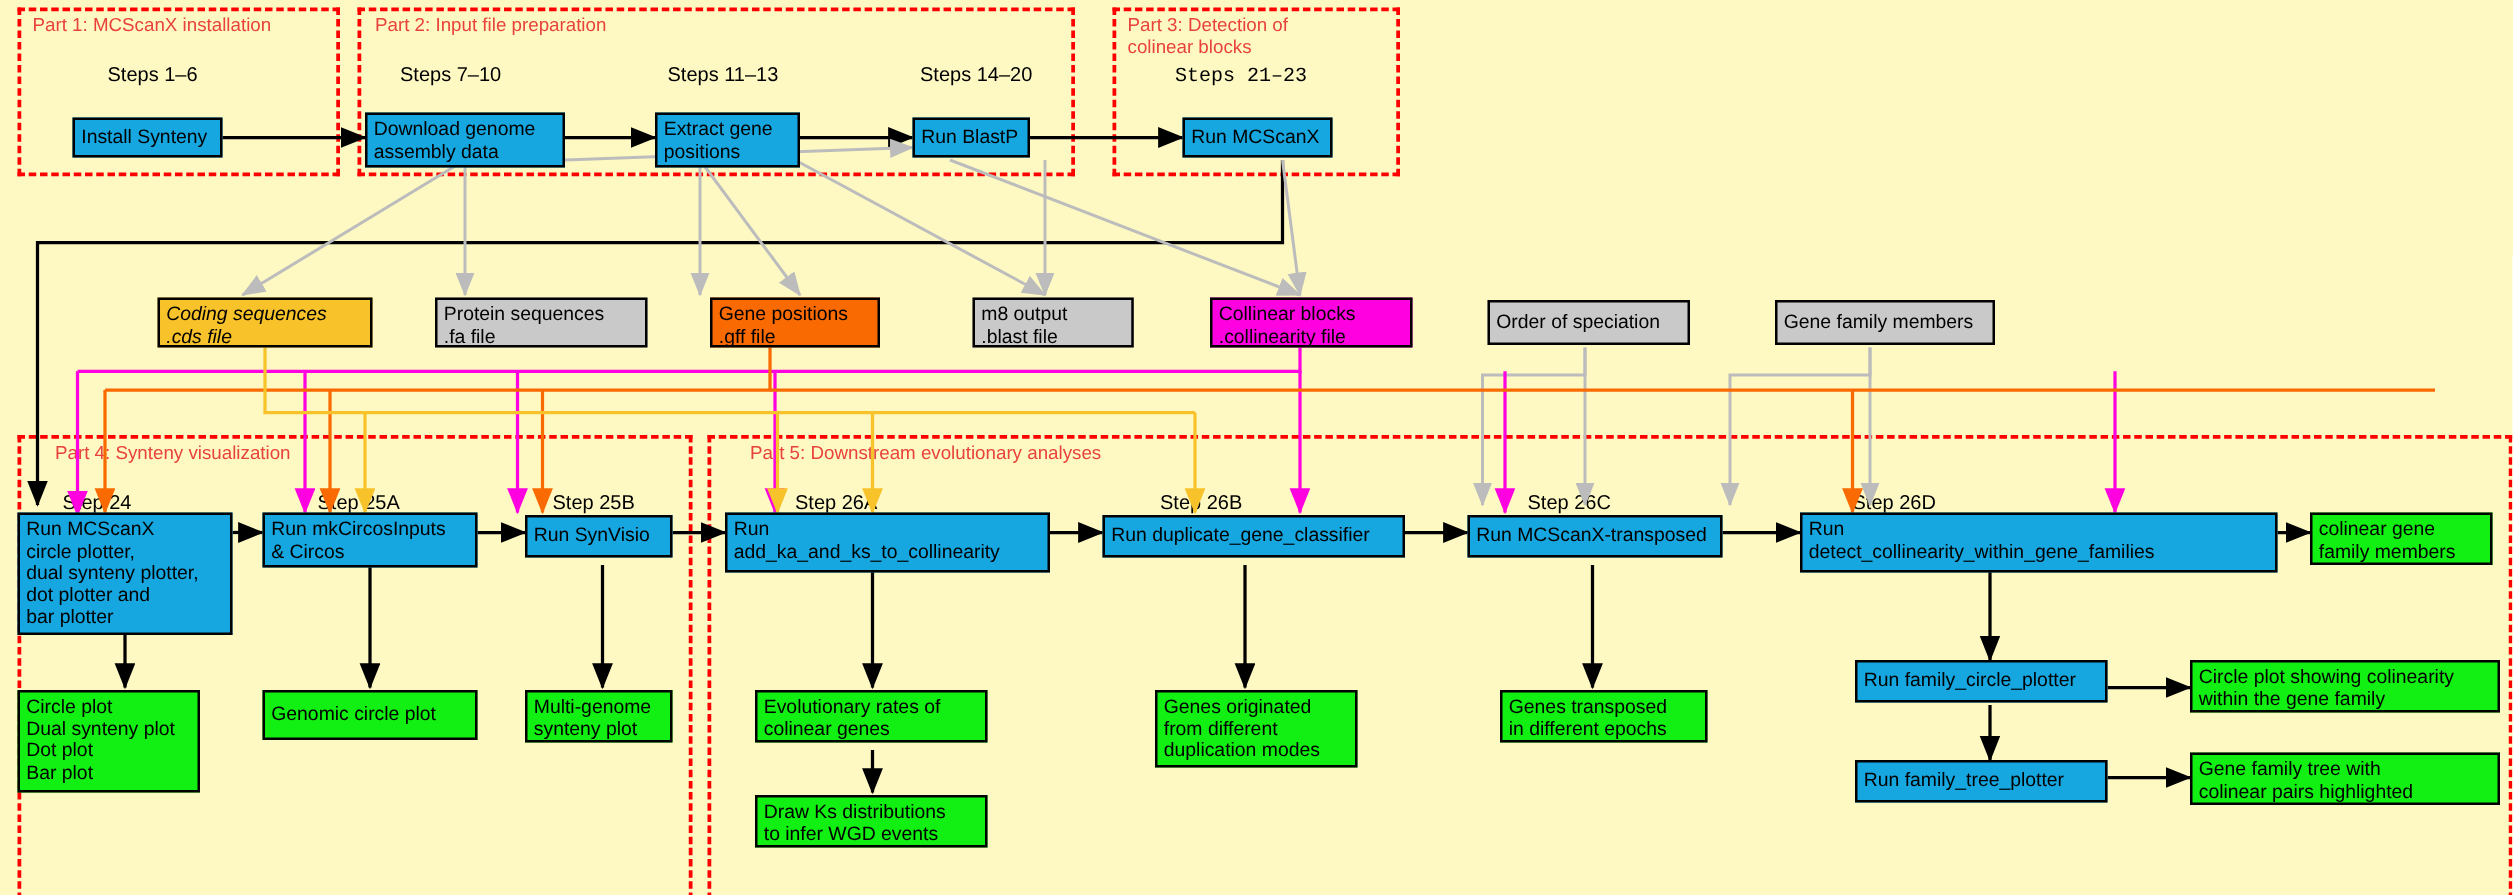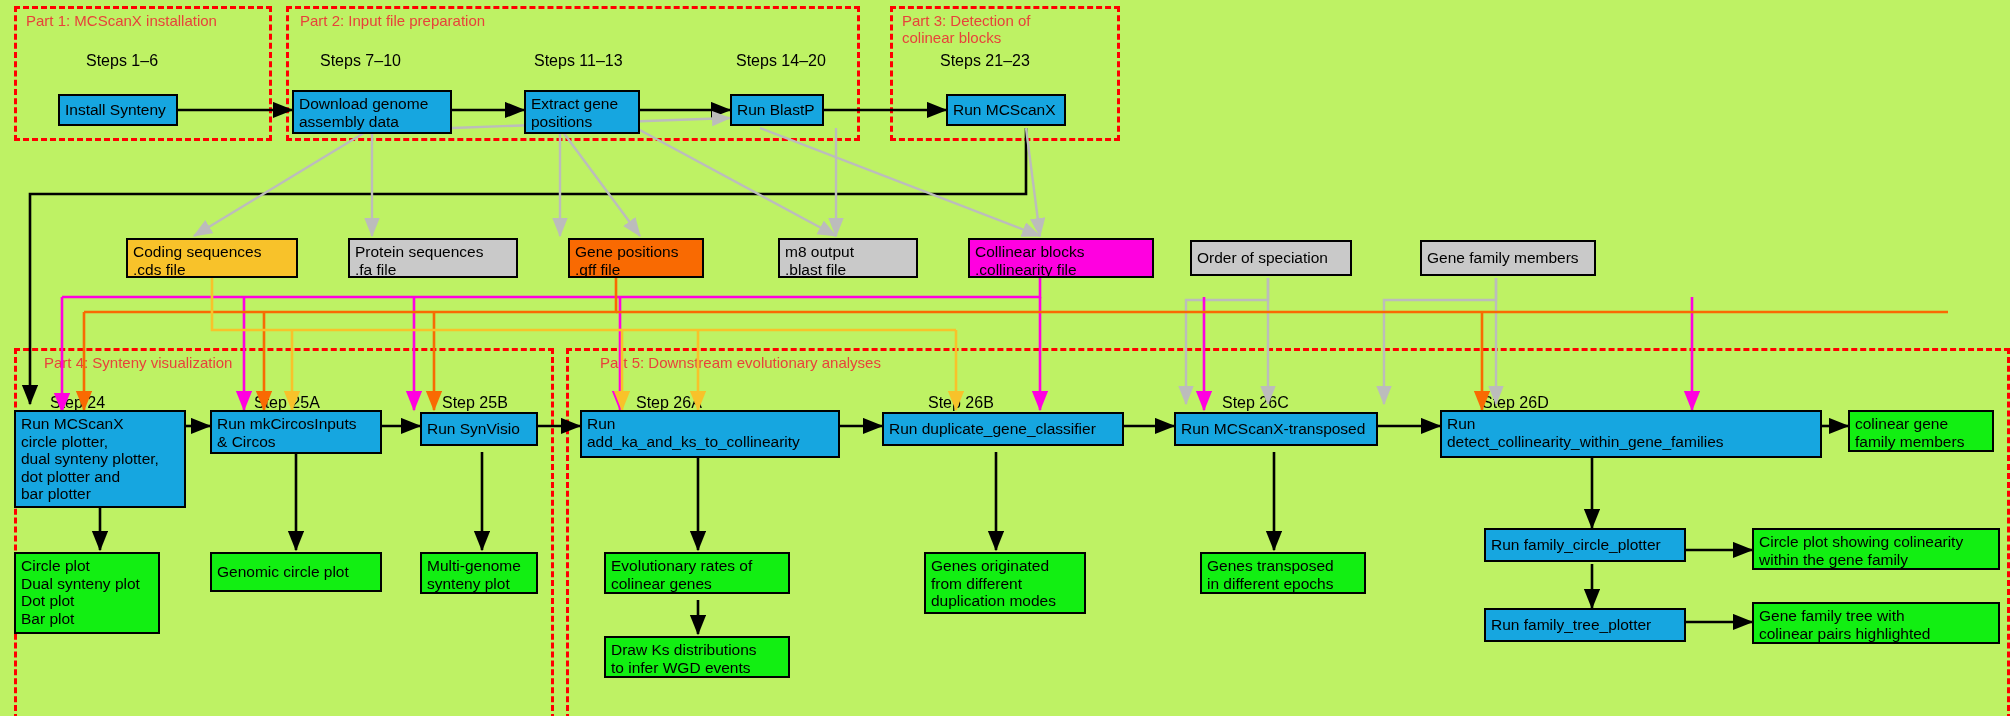--- a/index.html
+++ b/index.html
@@ -1,32 +1,32 @@
 <!DOCTYPE html>
 <html><head>
 <meta charset="utf-8">
 <style>
   html,body{margin:0;padding:0;background:#fff;}
   body{font-family:"Liberation Sans",sans-serif;}
-  #canvas{position:relative;width:2010px;height:716px;overflow:hidden;background:#bef264;}
+  #canvas{position:relative;width:2010px;height:716px;overflow:hidden;background:#fef9c3;}
 
   svg#wires{position:absolute;left:0;top:0;width:2010px;height:716px;pointer-events:none;}
 
   .part{position:absolute;border:3px dashed #f00;box-sizing:border-box;}
   .part-label{position:absolute;color:#e8423a;font-size:15px;line-height:17px;white-space:pre-line;}
 
   .steplabel{position:absolute;font-size:16px;color:#000;white-space:nowrap;}
 
   .node{position:absolute;box-sizing:border-box;border:2px solid #000;
         font-size:15.5px;line-height:17.5px;color:#000;padding:3px 5px;
         display:block;white-space:pre-line;}
   .blue{background:#16a6e0;}
   .green{background:#12ef12;}
   .grey{background:#c9c9c9;}
-  .yellow{background:#f8c22a;}
+  .yellow{background:#f8c22a;font-style:italic;}
   .orange{background:#f96a02;}
   .magenta{background:#ff00e0;}
 
   .node.ctr{display:flex;align-items:center;}
 </style>
 </head>
 <body>
 
 <div id="canvas">
 
@@ -40,21 +40,21 @@
   <div class="part-label" style="left:300px;top:12px;">Part 2: Input file preparation</div>
   <div class="part-label" style="left:902px;top:12px;">Part 3: Detection of
 colinear blocks</div>
   <div class="part-label" style="left:44px;top:354px;">Part 4: Synteny visualization</div>
   <div class="part-label" style="left:600px;top:354px;">Part 5: Downstream evolutionary analyses</div>
 
   <div class="steplabel" style="left:86px;top:52px;">Steps 1–6</div>
   <div class="steplabel" style="left:320px;top:52px;">Steps 7–10</div>
   <div class="steplabel" style="left:534px;top:52px;">Steps 11–13</div>
   <div class="steplabel" style="left:736px;top:52px;">Steps 14–20</div>
-  <div class="steplabel" style="left:940px;top:52px;">Steps 21–23</div>
+  <div class="steplabel" style="left:940px;top:52px;font-family:Liberation Mono, monospace;">Steps 21–23</div>
 
   <div class="steplabel" style="left:50px;top:394px;">Step 24</div>
   <div class="steplabel" style="left:254px;top:394px;">Step 25A</div>
   <div class="steplabel" style="left:442px;top:394px;">Step 25B</div>
   <div class="steplabel" style="left:636px;top:394px;">Step 26A</div>
   <div class="steplabel" style="left:928px;top:394px;">Step 26B</div>
   <div class="steplabel" style="left:1222px;top:394px;">Step 26C</div>
   <div class="steplabel" style="left:1482px;top:394px;">Step 26D</div>
 
   <svg id="wires" viewBox="0 0 2010 716">
@@ -167,23 +167,23 @@
 positions</div>
   <div class="node blue ctr" style="left:730px;top:94px;width:94px;height:32px;">Run BlastP</div>
   <div class="node blue ctr" style="left:946px;top:94px;width:120px;height:32px;">Run MCScanX</div>
 
   <div class="node yellow" style="left:126px;top:238px;width:172px;height:40px;">Coding sequences
 .cds file</div>
   <div class="node grey" style="left:348px;top:238px;width:170px;height:40px;">Protein sequences
 .fa file</div>
   <div class="node orange" style="left:568px;top:238px;width:136px;height:40px;">Gene positions
 .gff file</div>
-  <div class="node grey" style="left:778px;top:238px;width:140px;height:40px;">m8 output
+  <div class="node grey" style="left:778px;top:238px;width:129px;height:40px;">m8 output
 .blast file</div>
-  <div class="node magenta" style="left:968px;top:238px;width:186px;height:40px;">Collinear blocks
+  <div class="node magenta" style="left:968px;top:238px;width:162px;height:40px;">Collinear blocks
 .collinearity file</div>
   <div class="node grey ctr" style="left:1190px;top:240px;width:162px;height:36px;">Order of speciation</div>
   <div class="node grey ctr" style="left:1420px;top:240px;width:176px;height:36px;">Gene family members</div>
 
   <div class="node blue" style="left:14px;top:410px;width:172px;height:98px;">Run MCScanX
 circle plotter,
 dual synteny plotter,
 dot plotter and
 bar plotter</div>
   <div class="node blue" style="left:210px;top:410px;width:172px;height:44px;">Run mkCircosInputs

